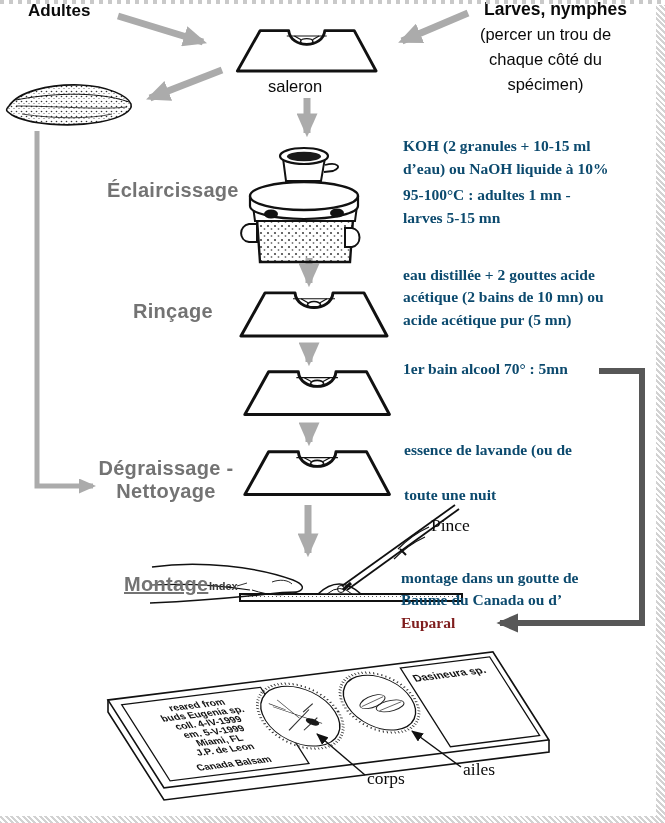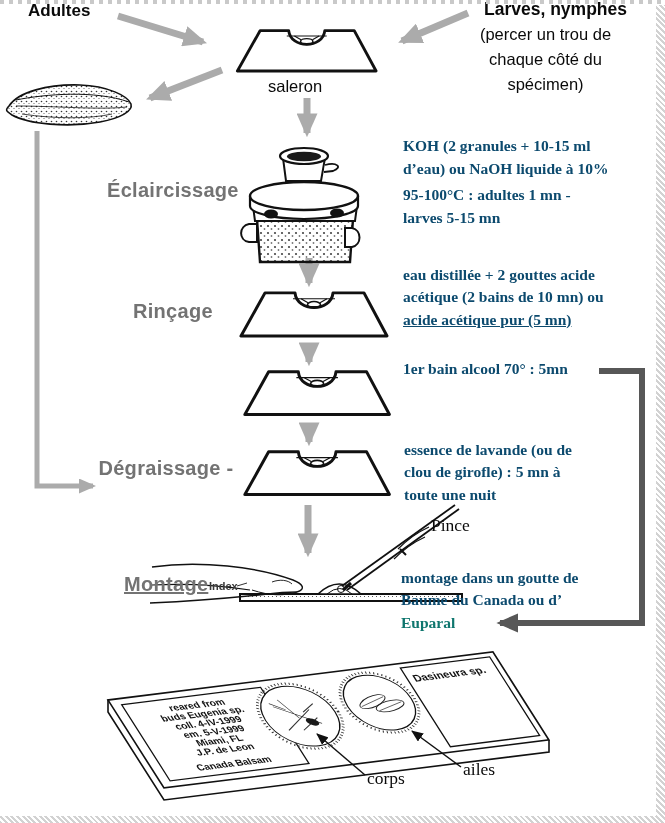--- a/index.html
+++ b/index.html
@@ -5,21 +5,21 @@
   html,body{margin:0;padding:0;background:#fff;}
   #canvas{position:relative;width:665px;height:823px;background:#fff;overflow:hidden;
           font-family:"Liberation Sans","DejaVu Sans",sans-serif;color:#0a0a0a;}
   .t{position:absolute;white-space:nowrap;}
   .sans17{font-size:17px;}
   .sans17b{font-size:17px;font-weight:bold;}
   .sans16{font-size:16.5px;}
   .steplab{font-size:20px;font-weight:bold;color:#737373;letter-spacing:.3px;}
   .serif{font-family:"Liberation Serif","DejaVu Serif",serif;font-weight:bold;font-size:15.5px;color:#0c4a6e;}
   .serifreg{font-family:"Liberation Serif","DejaVu Serif",serif;font-weight:normal;font-size:17.5px;}
-  .euparal{color:#0f766e;}
+  .euparal{color:#7f1d1d;}
   .ctr{text-align:center;}
   #svglayer{position:absolute;left:0;top:0;z-index:1;}
   .txtlayer{z-index:2;}
   .border-top{position:absolute;left:0;top:0;right:0;height:4px;z-index:3;
     background:repeating-linear-gradient(90deg,#c9c9c9 0 4px,transparent 4px 9px);}
   .border-right{position:absolute;top:5px;right:0;bottom:0;width:9px;z-index:3;
     background:repeating-linear-gradient(45deg,#d2d2d2 0 2px,#ffffff 2px 4px);}
   .border-bottom{position:absolute;left:0;right:0;bottom:0;height:7px;z-index:3;
     background:repeating-linear-gradient(45deg,#d2d2d2 0 2px,#ffffff 2px 4px);}
 </style>
@@ -173,37 +173,37 @@
     <div>(percer un trou de</div>
     <div>chaque côté du</div>
     <div>spécimen)</div>
   </div>
   <div class="t txtlayer sans17b" style="left:484px;top:-1px;font-size:17.5px;">Larves, nymphes</div>
 
   <div class="t txtlayer steplab" style="left:107px;top:179px;">Éclaircissage</div>
   <div class="t txtlayer steplab" style="left:133px;top:300px;">Rinçage</div>
   <div class="t txtlayer steplab ctr" style="left:96px;top:457px;width:140px;line-height:22.5px;">
     <div>Dégraissage -</div>
+    <div>Nettoyage</div>
   </div>
   <div class="t txtlayer steplab" style="left:124px;top:573px;text-decoration:underline;">Montage</div>
   <div class="t txtlayer" style="left:209px;top:580px;font-size:11px;font-weight:bold;color:#3a3a3a;">Index</div>
 
   <div class="t txtlayer serif" style="left:403px;top:137px;">KOH (2 granules + 10-15 ml</div>
   <div class="t txtlayer serif" style="left:403px;top:160px;">d’eau) ou NaOH liquide à 10%</div>
   <div class="t txtlayer serif" style="left:403px;top:186px;">95-100°C : adultes 1 mn -</div>
   <div class="t txtlayer serif" style="left:403px;top:209px;">larves 5-15 mn</div>
 
   <div class="t txtlayer serif" style="left:403px;top:266px;">eau distillée + 2 gouttes acide</div>
   <div class="t txtlayer serif" style="left:403px;top:288px;">acétique (2 bains de 10 mn) ou</div>
-  <div class="t txtlayer serif" style="left:403px;top:311px;text-decoration:underline;">acide acétique pur (5 mn)</div>
+  <div class="t txtlayer serif" style="left:403px;top:311px;">acide acétique pur (5 mn)</div>
 
   <div class="t txtlayer serif" style="left:403px;top:360px;">1er bain alcool 70° : 5mn</div>
 
   <div class="t txtlayer serif" style="left:404px;top:441px;">essence de lavande (ou de</div>
-  <div class="t txtlayer serif" style="left:404px;top:463px;">clou de girofle) : 5 mn à</div>
   <div class="t txtlayer serif" style="left:404px;top:486px;">toute une nuit</div>
 
   <div class="t txtlayer serifreg" style="left:431px;top:515px;">Pince</div>
 
   <div class="t txtlayer serif" style="left:401px;top:569px;">montage dans un goutte de</div>
   <div class="t txtlayer serif" style="left:401px;top:591px;">Baume du Canada ou d’</div>
   <div class="t txtlayer serif euparal" style="left:401px;top:614px;">Euparal</div>
 
   <div class="border-top"></div>
   <div class="border-right"></div>

